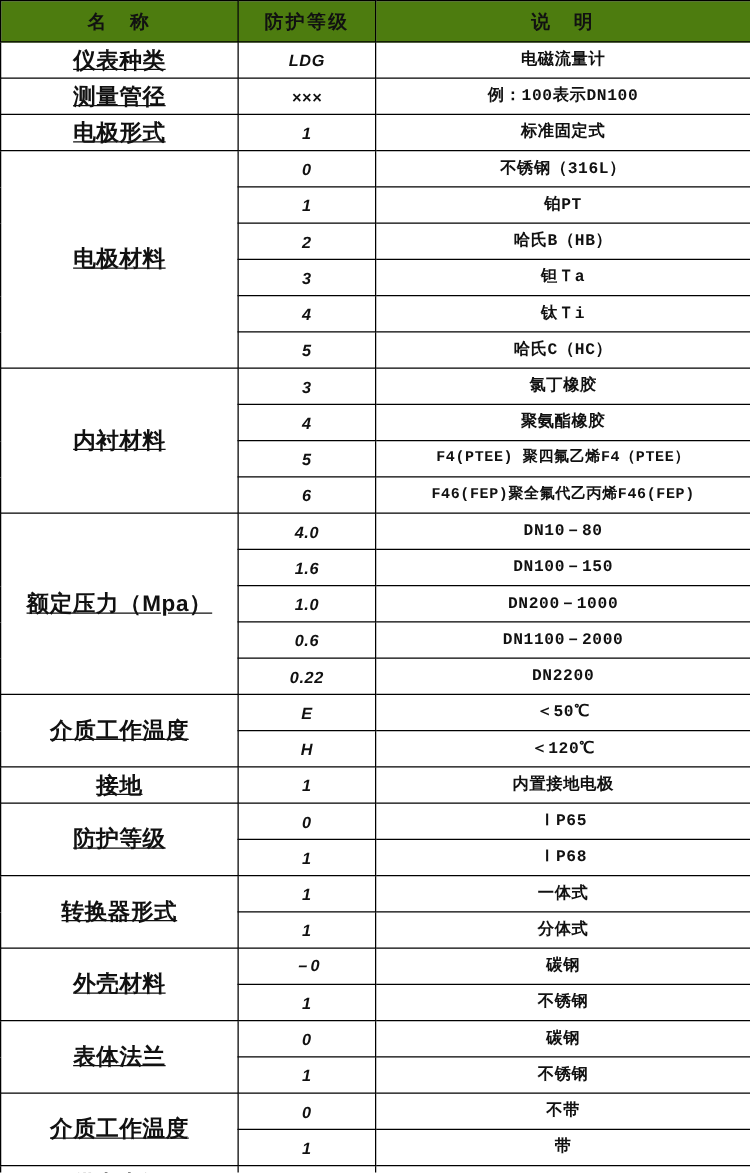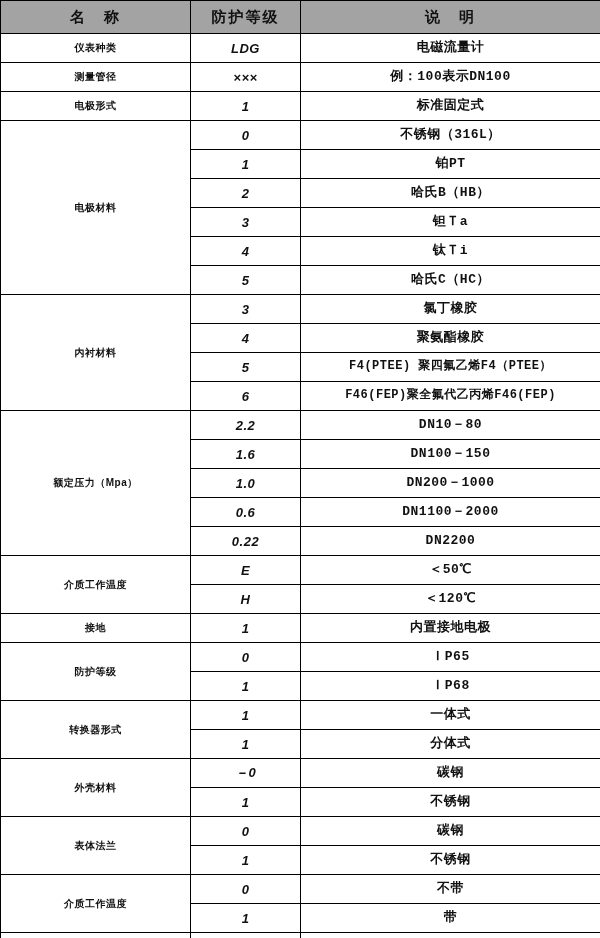--- a/index.html
+++ b/index.html
@@ -25,29 +25,30 @@
 
   #spec-table th, #spec-table td {
     border: 1px solid #000000;
     text-align: center;
     vertical-align: middle;
     padding: 0;
     font-weight: bold;
     letter-spacing: 0.5px;
   }
   #spec-table thead th {
-    background: #a3a3a3;
+    background: #4d7c0f;
     height: 32px;
     font-size: 15px;
     letter-spacing: 2px;
   }
   td.name-cell {
-    font-size: 10px;
+    font-size: 18px;
     letter-spacing: 1px;
     line-height: 1.35;
+    text-decoration: underline;
   }
   td.code-cell {
     font-size: 13px;
     letter-spacing: 1.5px;
     font-style: italic;
   }
   td.desc-cell {
     font-size: 13px;
     letter-spacing: 0.8px;
     line-height: 1.45;
@@ -128,21 +129,21 @@
       <tr class="row">
         <td class="code-cell">5</td>
         <td class="desc-cell small">F4(PTEE) 聚四氟乙烯F4（PTEE）</td>
       </tr>
       <tr class="row">
         <td class="code-cell">6</td>
         <td class="desc-cell small">F46(FEP)聚全氟代乙丙烯F46(FEP)</td>
       </tr>
       <tr class="row">
         <td class="name-cell" rowspan="5">额定压力（Mpa）</td>
-        <td class="code-cell">2.2</td>
+        <td class="code-cell">4.0</td>
         <td class="desc-cell">DN10－80</td>
       </tr>
       <tr class="row">
         <td class="code-cell">1.6</td>
         <td class="desc-cell">DN100－150</td>
       </tr>
       <tr class="row">
         <td class="code-cell">1.0</td>
         <td class="desc-cell">DN200－1000</td>
       </tr>

